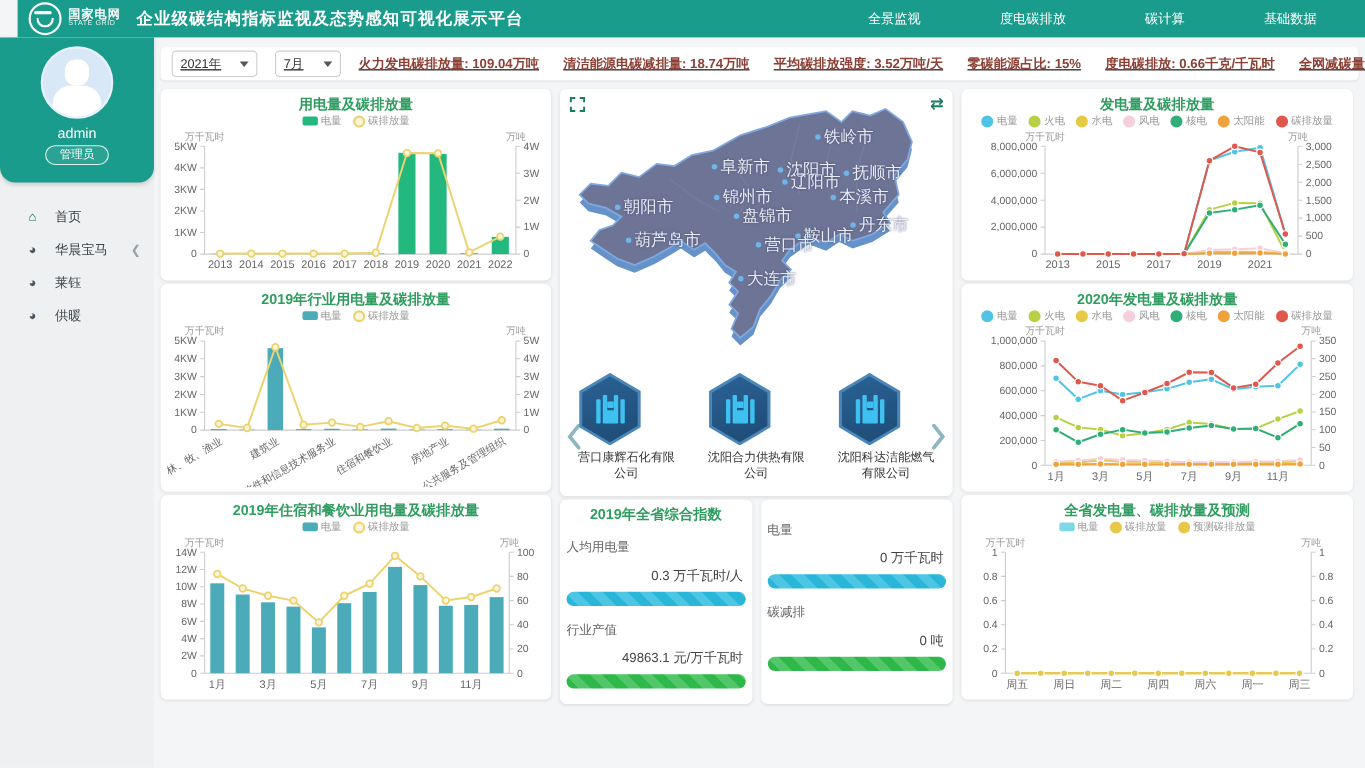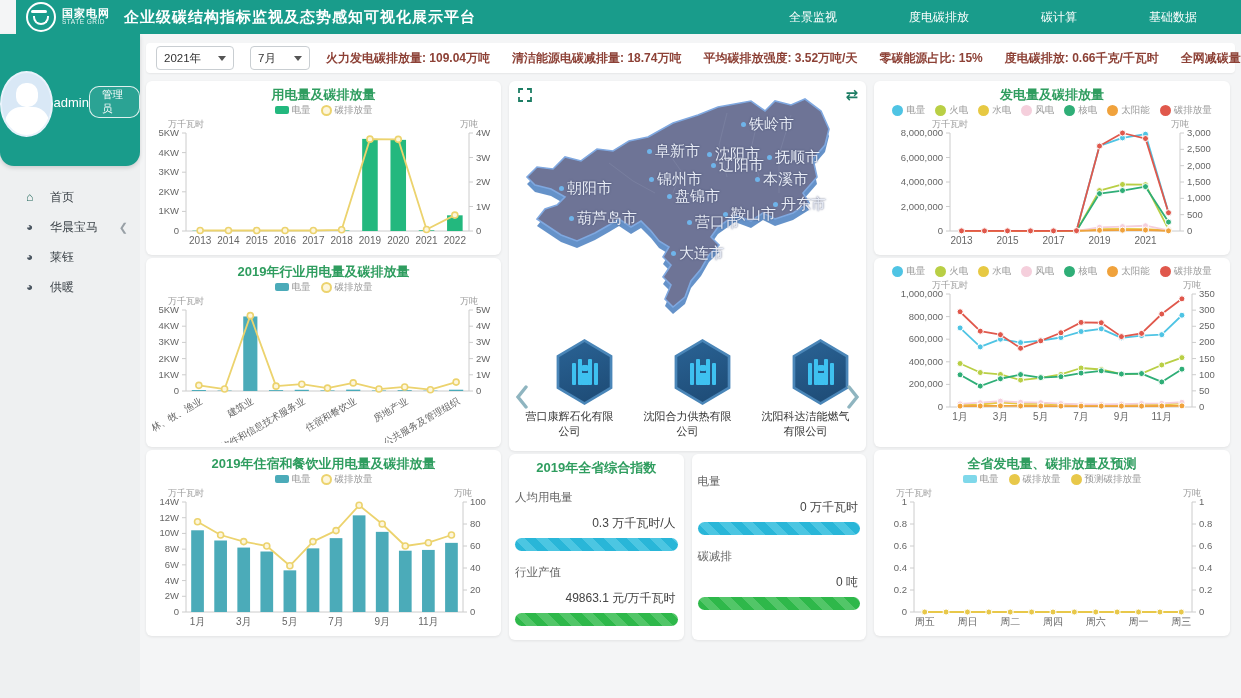--- a/index.html
+++ b/index.html
@@ -14,35 +14,35 @@
   .logo-mark:after{content:"";position:absolute;left:5px;top:12px;width:12px;height:7px;border:2px solid #fff;border-top:none;border-radius:0 0 10px 10px;}
   .logo-text{line-height:1.05;}
   .logo-text .cn{font-size:11px;font-weight:bold;letter-spacing:1px;}
   .logo-text .en{font-size:6.5px;letter-spacing:.5px;opacity:.9;}
   .app-title{font-size:15px;font-weight:bold;margin-left:14px;letter-spacing:1px;}
   .topnav{margin-left:auto;display:flex;align-items:center;gap:72px;margin-right:60px;}
   .topnav .nav-item{font-size:12px;cursor:pointer;white-space:nowrap;}
   
   .sidebar{position:absolute;left:0;top:34px;width:140px;bottom:0;background:#eef0f1;z-index:20;}
   .side-hero{background:#199c8b;height:132px;border-radius:0 0 14px 14px;
-             display:flex;flex-direction:row;align-items:center;box-shadow:0 2px 4px rgba(0,0,0,.15);}
+             display:flex;flex-direction:column;align-items:center;box-shadow:0 2px 4px rgba(0,0,0,.15);}
   .avatar{width:62px;height:62px;border-radius:50%;background:#d9e8f6;margin-top:8px;position:relative;overflow:hidden;border:2px solid #e8f2fb;}
   .avatar .head{position:absolute;left:50%;top:10px;transform:translateX(-50%);width:22px;height:24px;background:#fff;border-radius:10px;}
   .avatar .body{position:absolute;left:50%;top:34px;transform:translateX(-50%);width:44px;height:30px;background:#fff;border-radius:16px 16px 0 0;}
   .username{color:#fff;font-size:13px;margin-top:5px;}
   .role-badge{color:#fff;font-size:10.5px;border:1px solid rgba(255,255,255,.85);border-radius:10px;padding:1px 12px;margin-top:4px;background:rgba(255,255,255,.08);font-family:Liberation Mono, monospace;}
   .menu{margin-top:16px;}
   .menu-item{display:flex;align-items:center;height:30px;padding:0 12px 0 26px;font-size:12px;color:#3c4349;cursor:pointer;}
   .menu-item .mi-icon{width:16px;margin-right:8px;font-size:12px;color:#4a5560;}
   .menu-item.active .mi-icon{color:#23685c;}
   .menu-item .chev{margin-left:auto;color:#98a0a6;font-size:11px;}
   
   .main{position:absolute;left:140px;top:34px;right:0;bottom:0;}
   .statsbar{margin:9px 6px 0 6px;background:#fff;border-radius:4px;height:30px;display:flex;align-items:center;
-            padding:0 10px;gap:16px;box-shadow:0 1px 2px rgba(0,0,0,.06);}
+            padding:0 10px;gap:16px;box-shadow:0 1px 2px rgba(0,0,0,.06);text-decoration:underline;}
   .select{display:flex;align-items:center;justify-content:space-between;border:1px solid #c9ced2;border-radius:4px;
           height:22px;padding:0 7px;font-size:11.5px;color:#333;background:#fff;cursor:pointer;gap:8px;}
   .select .caret{width:0;height:0;border-left:4px solid transparent;border-right:4px solid transparent;border-top:5px solid #555;}
   .stat{font-size:12px;font-weight:bold;color:#8d4136;white-space:nowrap;}
   .grid{display:flex;gap:8px;padding:8px 6px 0 6px;}
   .col{display:flex;flex-direction:column;gap:3px;}
   .col1{width:355px;}.col2{width:357px;}.col3{width:356px;}
   .card{background:#fff;border-radius:6px;box-shadow:0 1px 3px rgba(0,0,0,.08);padding:6px 6px 4px 6px;
         display:flex;flex-direction:column;box-sizing:border-box;}
   .h1{height:174px;}.h2{height:189px;}.h3{height:186px;}.hmap{height:370px;}
@@ -54,21 +54,21 @@
   .chart-box{flex:1 1 auto;min-height:0;}
   
   .map-card{position:relative;padding:4px;}
   .map-tools{position:absolute;left:8px;top:6px;right:8px;display:flex;justify-content:space-between;z-index:5;}
   .tool-ic{color:#1d7d64;cursor:pointer;width:16px;height:16px;}
   .swap-glyph{font-size:15px;font-weight:bold;color:#1d7d64;line-height:16px;}
   .map-area{height:248px;position:relative;}
   .carousel{display:flex;align-items:flex-start;justify-content:center;gap:28px;margin-top:6px;position:relative;}
   .car-arrow{position:absolute;top:46px;cursor:pointer;}
   .car-prev{left:2px;}.car-next{right:2px;}
-  .company{width:92px;display:flex;flex-direction:column;align-items:flex-end;cursor:pointer;}
+  .company{width:92px;display:flex;flex-direction:column;align-items:flex-start;cursor:pointer;}
   .hexo{width:62px;height:66px;clip-path:polygon(50% 0,95% 25%,95% 75%,50% 100%,5% 75%,5% 25%);
         background:#4a86b8;display:flex;align-items:center;justify-content:center;}
   .hexi{width:56px;height:60px;clip-path:polygon(50% 0,95% 25%,95% 75%,50% 100%,5% 75%,5% 25%);
         background:linear-gradient(160deg,#2a6395,#1d4a74);display:flex;align-items:center;justify-content:center;}
   .company .cname{font-size:11px;color:#333;text-align:center;margin-top:4px;line-height:1.35;}
   .city-label{position:absolute;display:flex;align-items:center;gap:3px;cursor:pointer;transform:translate(-4px,-6px);}
   .city-dot{width:5px;height:5px;border-radius:50%;background:#6fb4ea;}
   .city-txt{font-size:15px;color:#e8ecf6;text-shadow:0 0 2px #3c4668;white-space:nowrap;}
   
   .bottom-mid{display:flex;gap:8px;}
@@ -660,20 +660,21 @@
               <circle cx="265.5" cy="21.553333333333327" r="3" fill="#e0584c" stroke="#fff" stroke-width="1"></circle>
               <circle cx="288.5" cy="95.70666666666666" r="3" fill="#e0584c" stroke="#fff" stroke-width="1"></circle>
               <text x="81.5" y="127" text-anchor="middle" font-size="10" fill="#666">2013</text>
               <text x="127.5" y="127" text-anchor="middle" font-size="10" fill="#666">2015</text>
               <text x="173.5" y="127" text-anchor="middle" font-size="10" fill="#666">2017</text>
               <text x="219.5" y="127" text-anchor="middle" font-size="10" fill="#666">2019</text>
               <text x="265.5" y="127" text-anchor="middle" font-size="10" fill="#666">2021</text>
             </svg></div>
       </div>
       <div class="card h2">
+        <div class="ct">2020年发电量及碳排放量</div>
         <div class="legend">
             <span class="lg-item">
               <span class="lg-dot" style="border-color: rgb(79, 196, 228); background: rgb(79, 196, 228);"></span>
               <span>电量</span>
             </span>
             <span class="lg-item">
               <span class="lg-dot" style="border-color: rgb(185, 207, 69); background: rgb(185, 207, 69);"></span>
               <span>火电</span>
             </span>
             <span class="lg-item">

